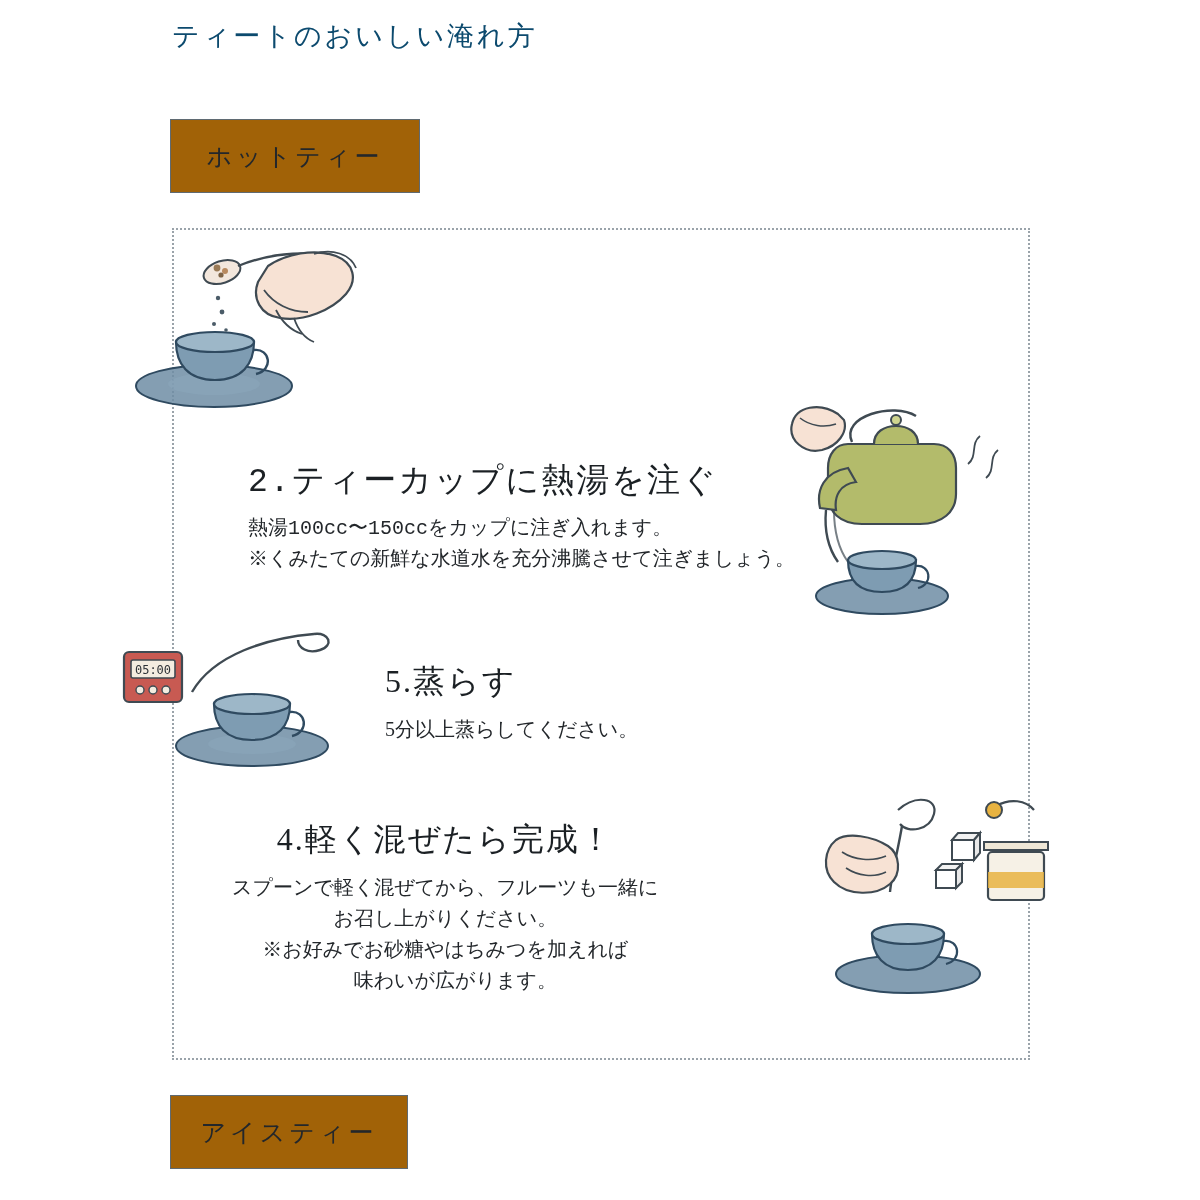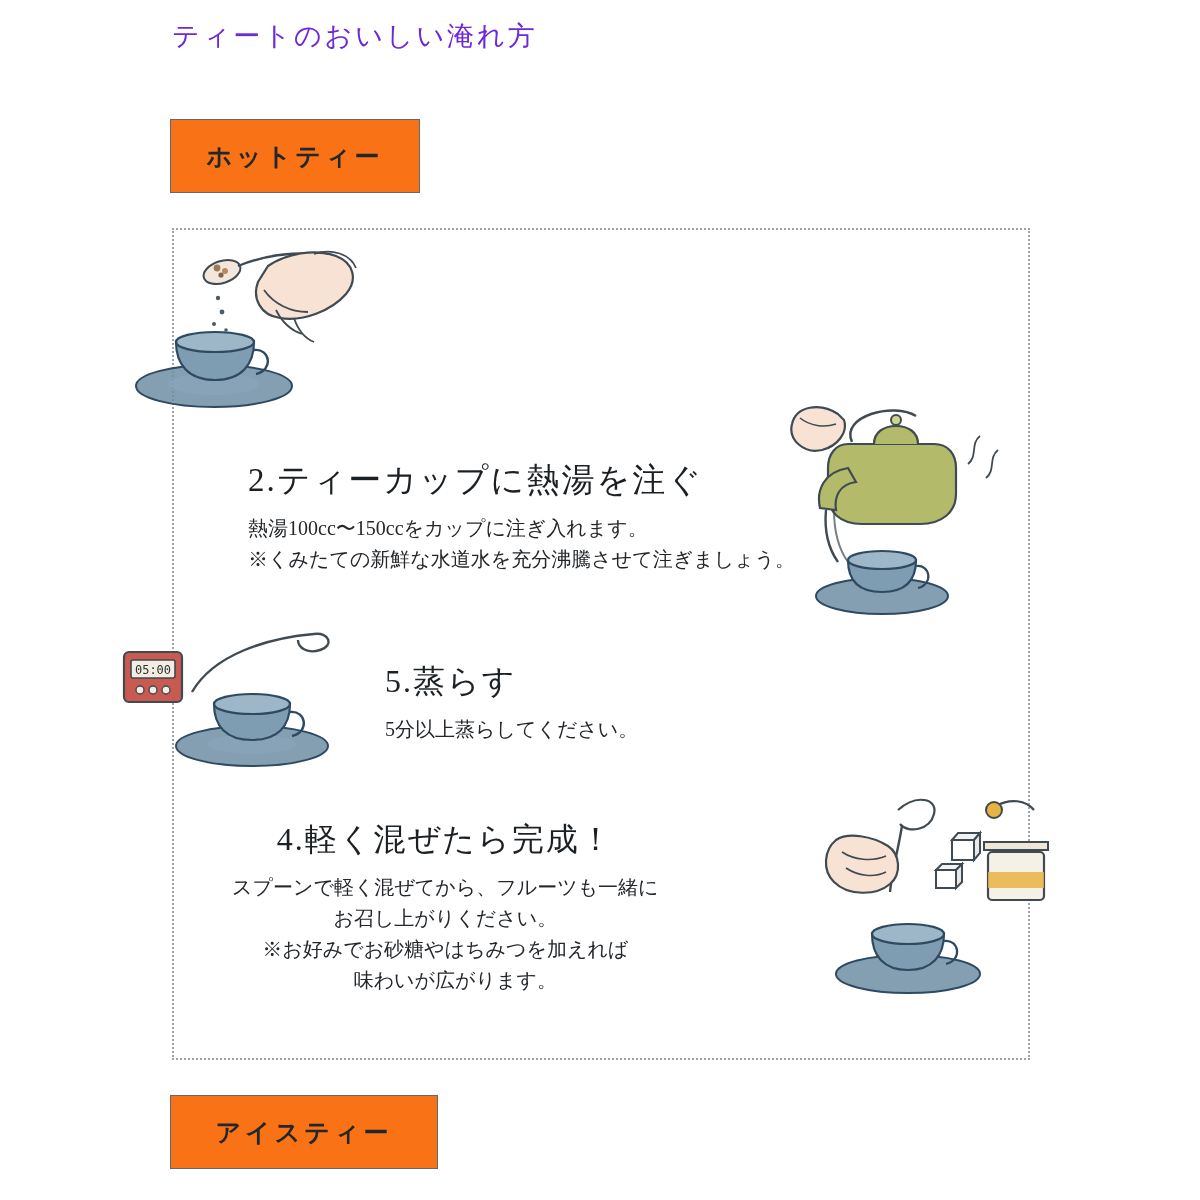--- a/index.html
+++ b/index.html
@@ -21,50 +21,49 @@
     inset: 0;
   }
 
   
   .page-title {
     position: absolute;
     left: 172px;
     top: 18px;
     font-size: 27px;
     letter-spacing: 3px;
-    color: #6d28d9;
+    color: #0c4a6e;
     white-space: nowrap;
   }
 
   
   .label-box {
     position: absolute;
     border: 1.5px solid #5f6a72;
     display: flex;
     align-items: center;
     justify-content: center;
     box-sizing: border-box;
-    background: #f97316;
-    font-weight: bold;
+    background: #a16207;
   }
   .label-box .label-text {
     font-size: 25px;
     letter-spacing: 4px;
     color: #23272b;
   }
   #hot-label-box {
     left: 170px;
     top: 119px;
     width: 250px;
     height: 74px;
   }
   #iced-label-box {
     left: 170px;
     top: 1095px;
-    width: 268px;
+    width: 238px;
     height: 74px;
   }
 
   
   .steps-panel {
     position: absolute;
     left: 172px;
     top: 228px;
     width: 858px;
     height: 832px;
@@ -85,21 +84,21 @@
   }
   .step-body {
     font-size: 20px;
     line-height: 1.55;
     color: #23272b;
     white-space: pre-line;
   }
 
   #step-1 { left: 388px; top: 272px; }
   #step-1 .step-heading { font-size: 33px; }
-  #step-2 { left: 248px; top: 458px; }
+  #step-2 { left: 248px; top: 458px; font-family: Liberation Mono, monospace; }
   #step-2 .step-heading { font-size: 33px; }
   #step-3 { left: 385px; top: 660px; }
   #step-4 { left: 232px; top: 818px; text-align: center; }
 
   
   .iced-note {
     position: absolute;
     left: 440px;
     top: 1094px;
     font-size: 22px;

